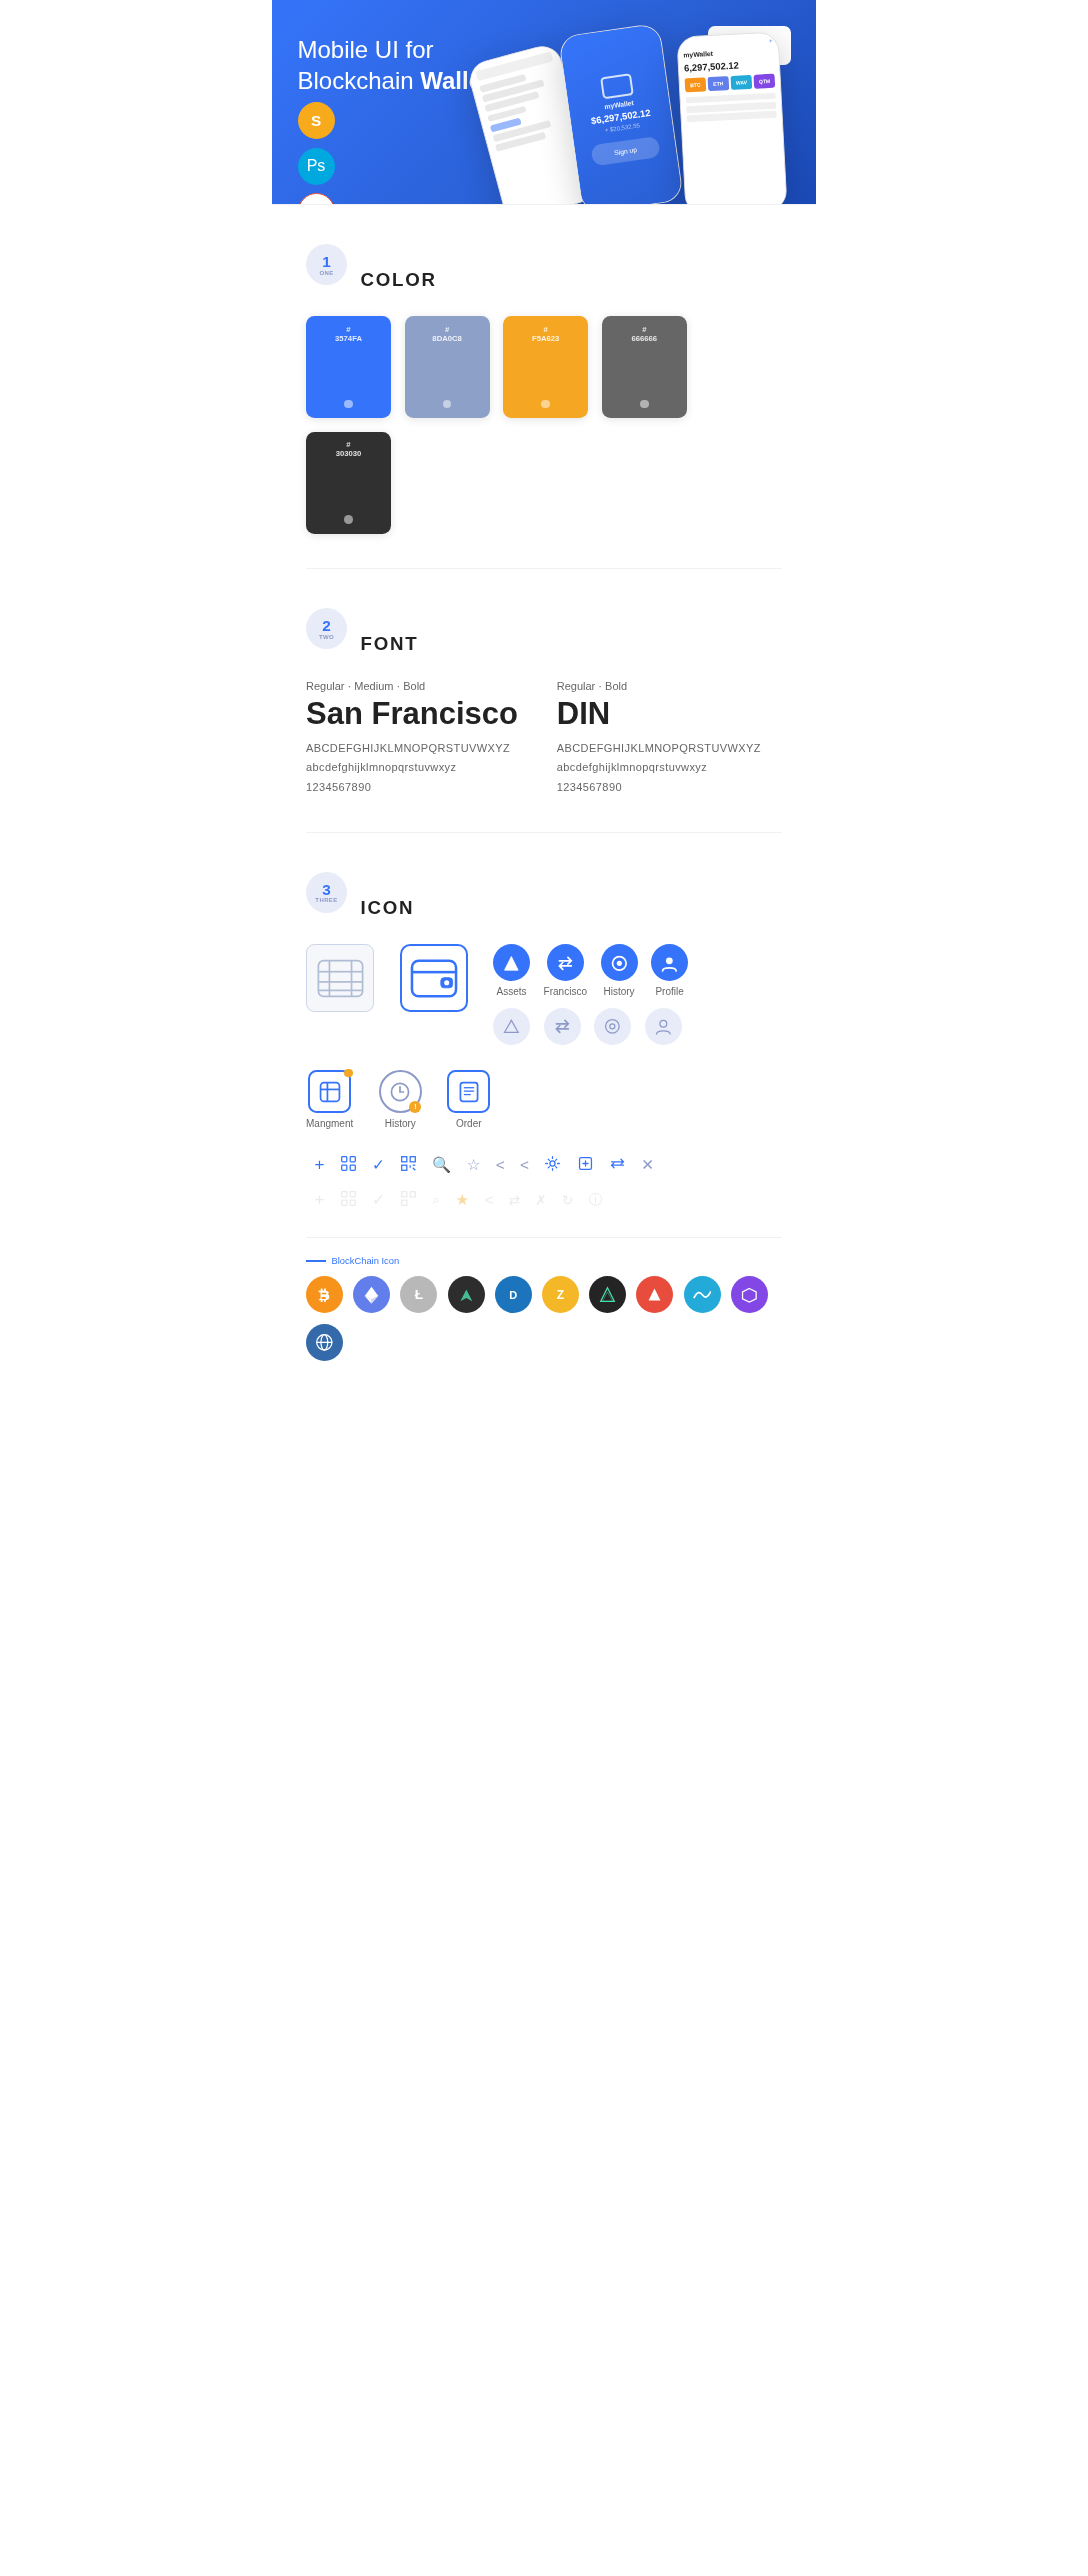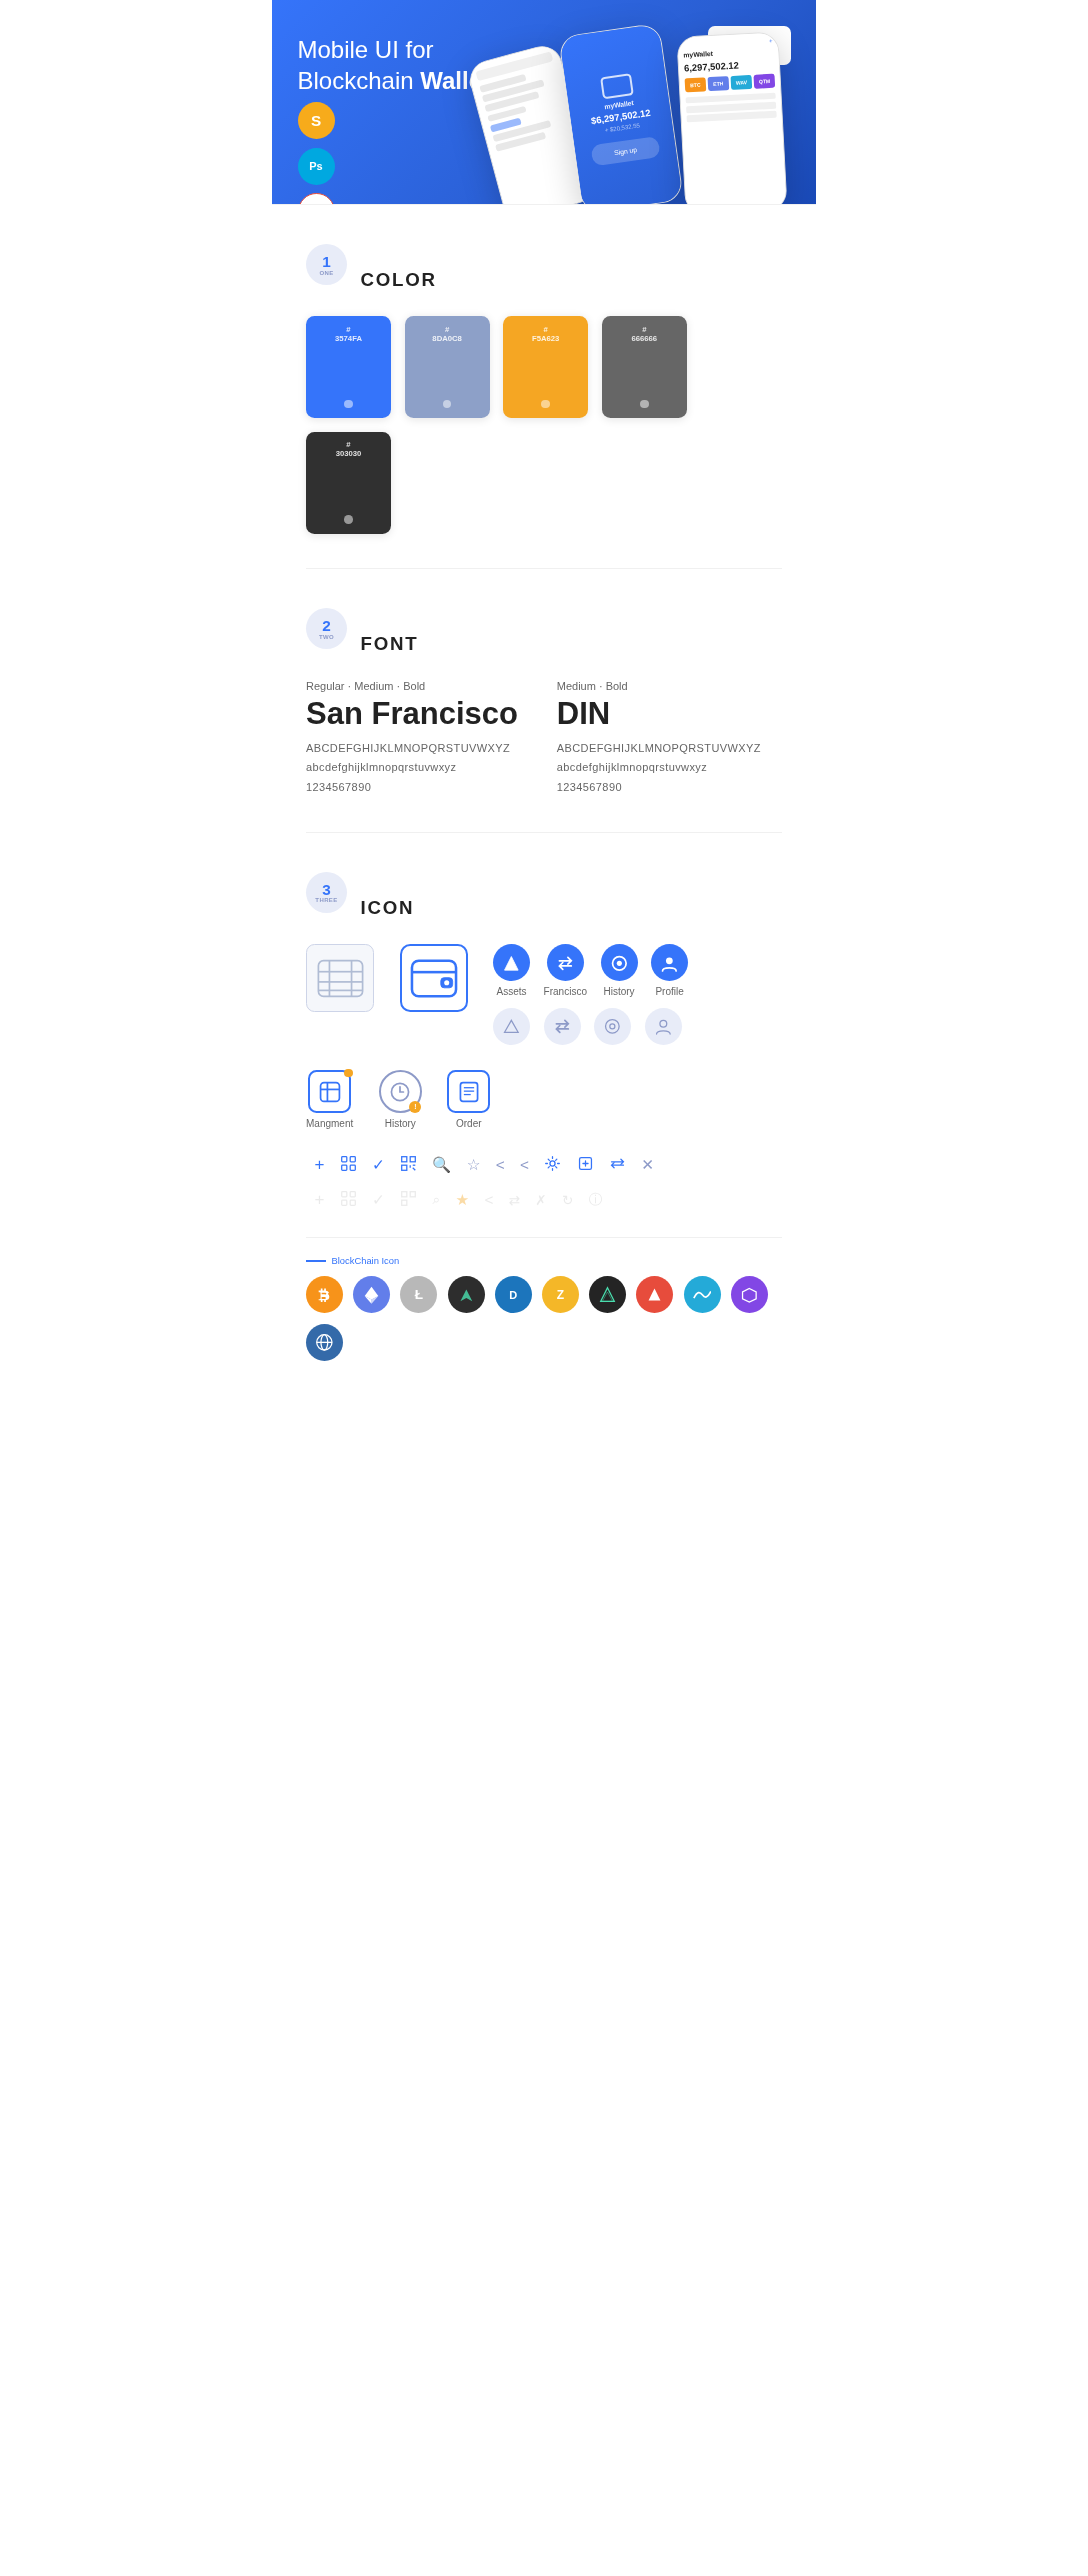--- a/index.html
+++ b/index.html
@@ -326,21 +326,21 @@
 <div class="hero">
   <div style="max-width:238px;">
     <div class="hero-title">
       <span>Mobile UI for Blockchain </span><strong>Wallet</strong>
     </div>
   </div>
   <div class="ui-kit-badge">UI Kit</div>
 
   <div class="hero-badges">
     <div class="badge-circle badge-sketch" style="font-size:15.3px;font-weight:900;color:#fff;">S</div>
-    <div class="badge-circle badge-ps" style="font-size:11px;font-weight:700;">Ps</div>
+    <div class="badge-circle badge-ps" style="font-size:16px;font-weight:400;">Ps</div>
     <div class="badge-circle badge-screens" style="background:#fff;border:1.7px solid #e74c3c;color:#e74c3c;font-size:6.8px;font-weight:700;text-align:center;width:37px;height:37px;">
       
     </div>
   </div>
 
   <div class="hero-phones">
 
     <div class="phone-mock phone-1">
       <div class="phone-screen-white" style="background:#fff;">
         <div style="height:10.2px;background:#f0f0f0;border-radius:3.4px;margin-bottom:5.1px;"></div>
@@ -429,21 +429,21 @@
   </div>
   <div class="font-grid">
     <div>
       <div class="font-style-label">Regular · Medium · Bold</div>
       <div class="font-name-sf">San Francisco</div>
       <div class="font-chars">ABCDEFGHIJKLMNOPQRSTUVWXYZ</div>
       <div class="font-chars">abcdefghijklmnopqrstuvwxyz</div>
       <div class="font-chars">1234567890</div>
     </div>
     <div>
-      <div class="font-style-label">Medium · Bold</div>
+      <div class="font-style-label">Regular · Bold</div>
       <div class="font-name-din">DIN</div>
       <div class="font-chars">ABCDEFGHIJKLMNOPQRSTUVWXYZ</div>
       <div class="font-chars">abcdefghijklmnopqrstuvwxyz</div>
       <div class="font-chars">1234567890</div>
     </div>
   </div>
 </div>
 
 <div class="divider"></div>
 

